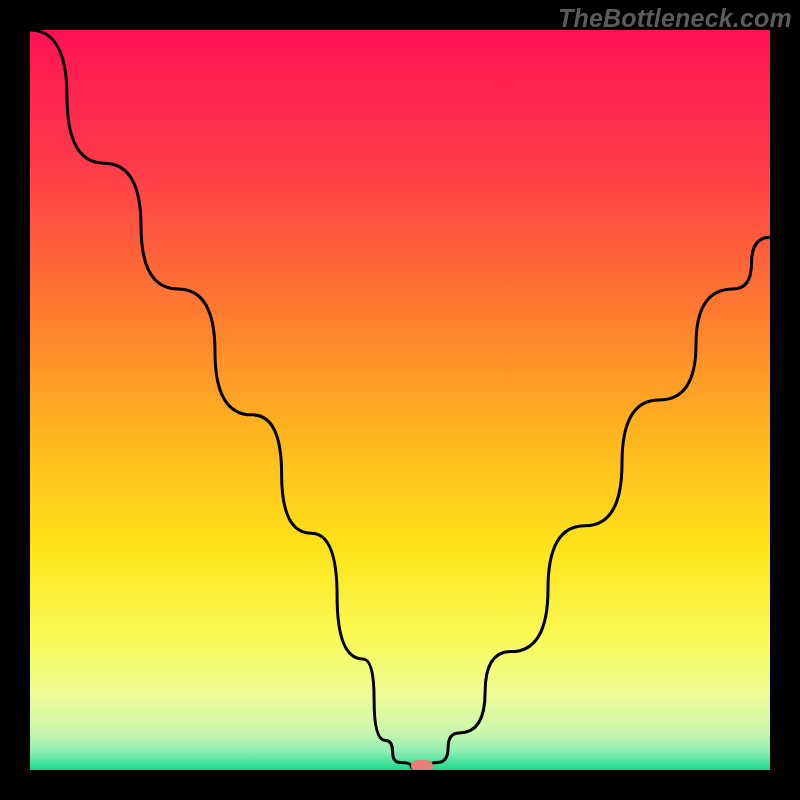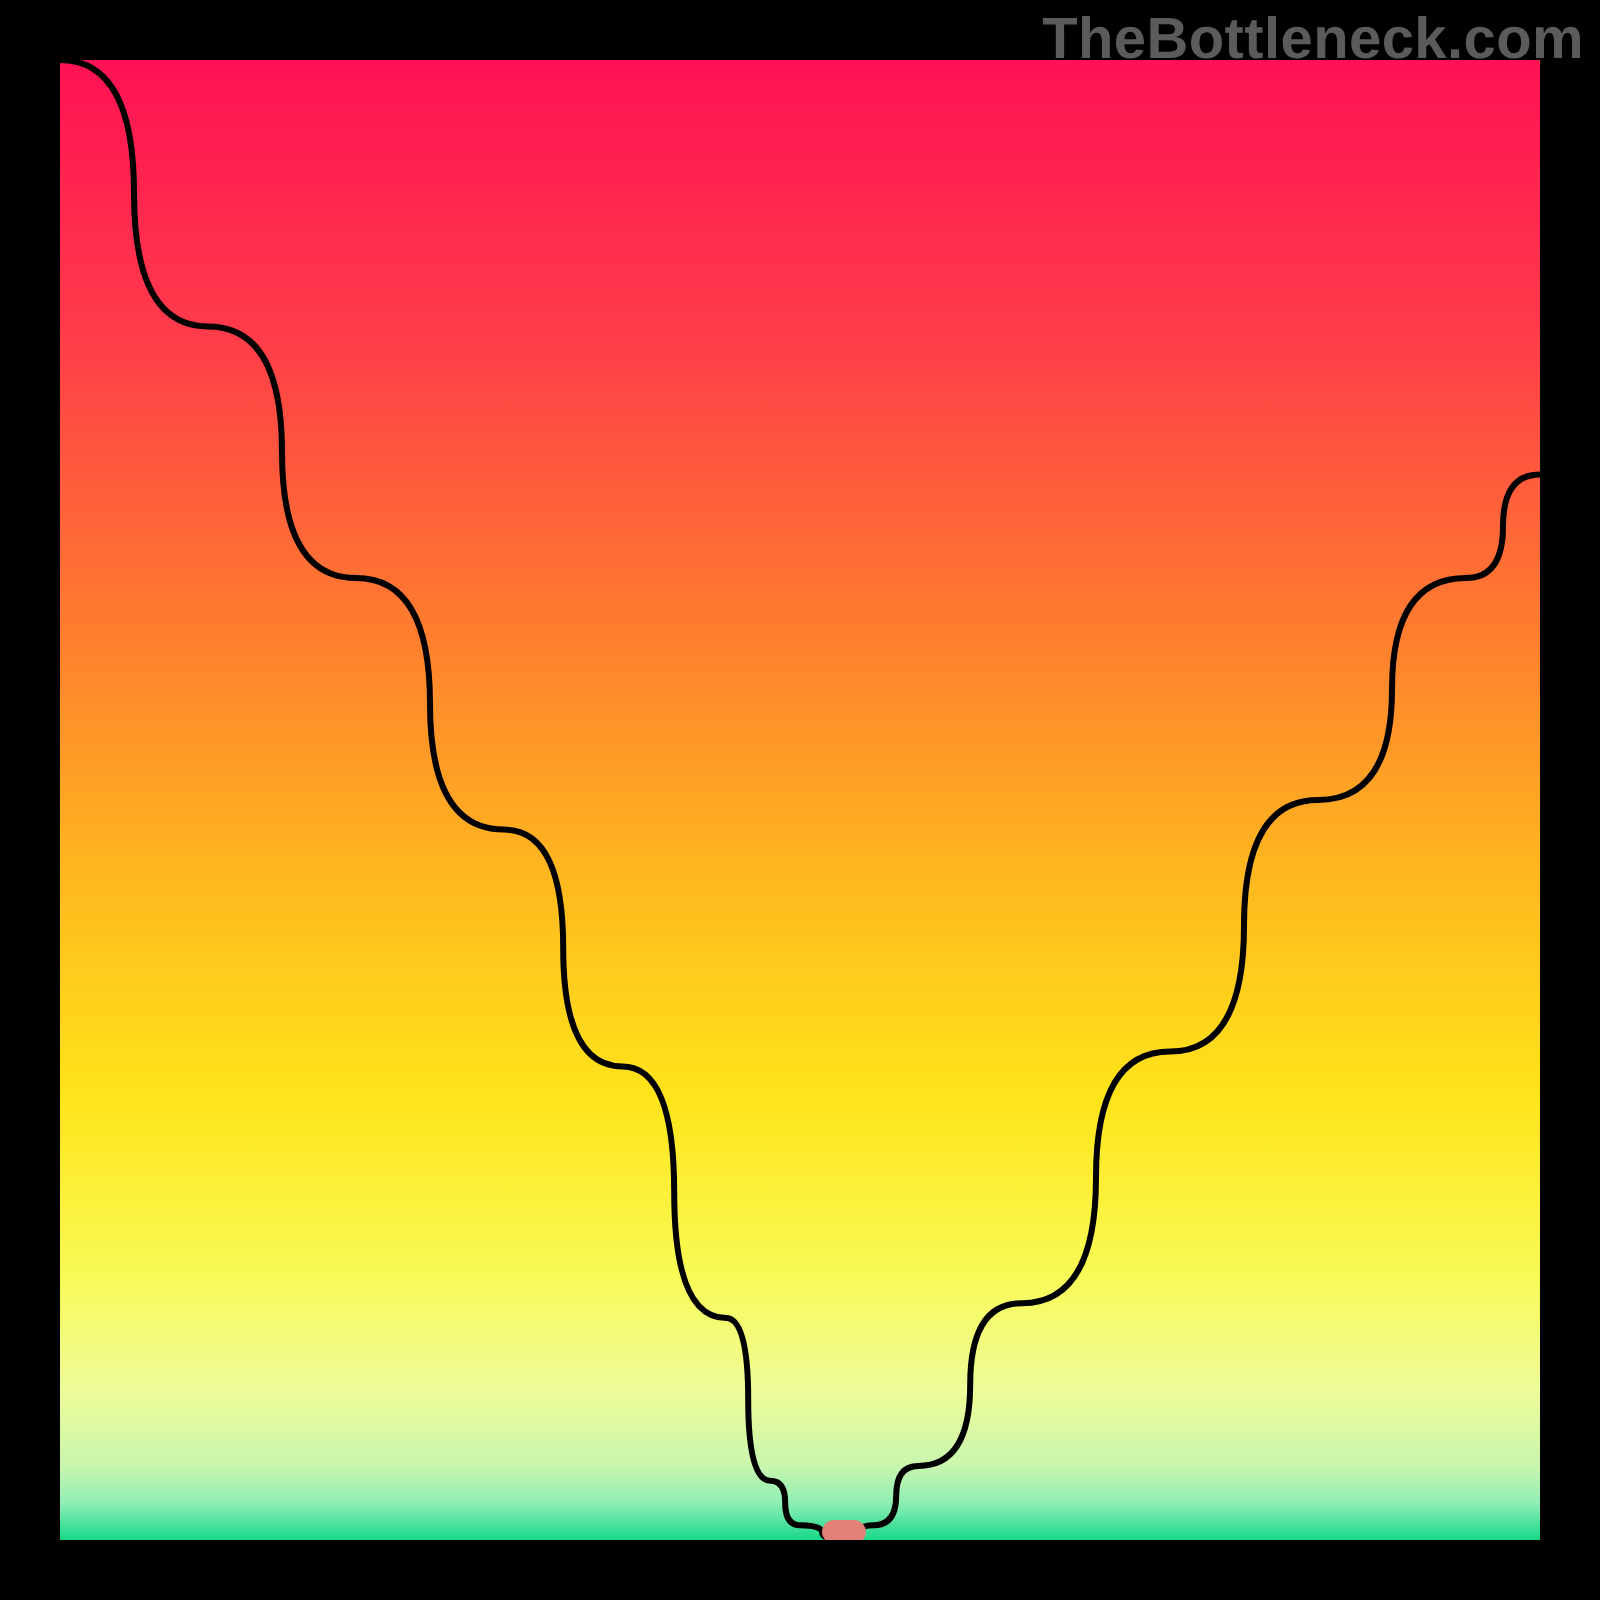--- a/index.html
+++ b/index.html
@@ -14,25 +14,26 @@
     position: relative;
     width: 800px;
     height: 800px;
     background: #000;
   }
   .watermark {
     position: absolute;
     top: 4px;
     right: 8px;
     font-family: Arial, Helvetica, sans-serif;
-    font-size: 29px;
+    font-size: 25px;
     font-weight: bold;
     color: #5b5b5b;
     z-index: 20;
     letter-spacing: 0.2px;
+    font-style: italic;
   }
   .plot {
     position: absolute;
     left: 30px;
     top: 30px;
     width: 740px;
     height: 740px;
     overflow: hidden;
     z-index: 5;
   }

